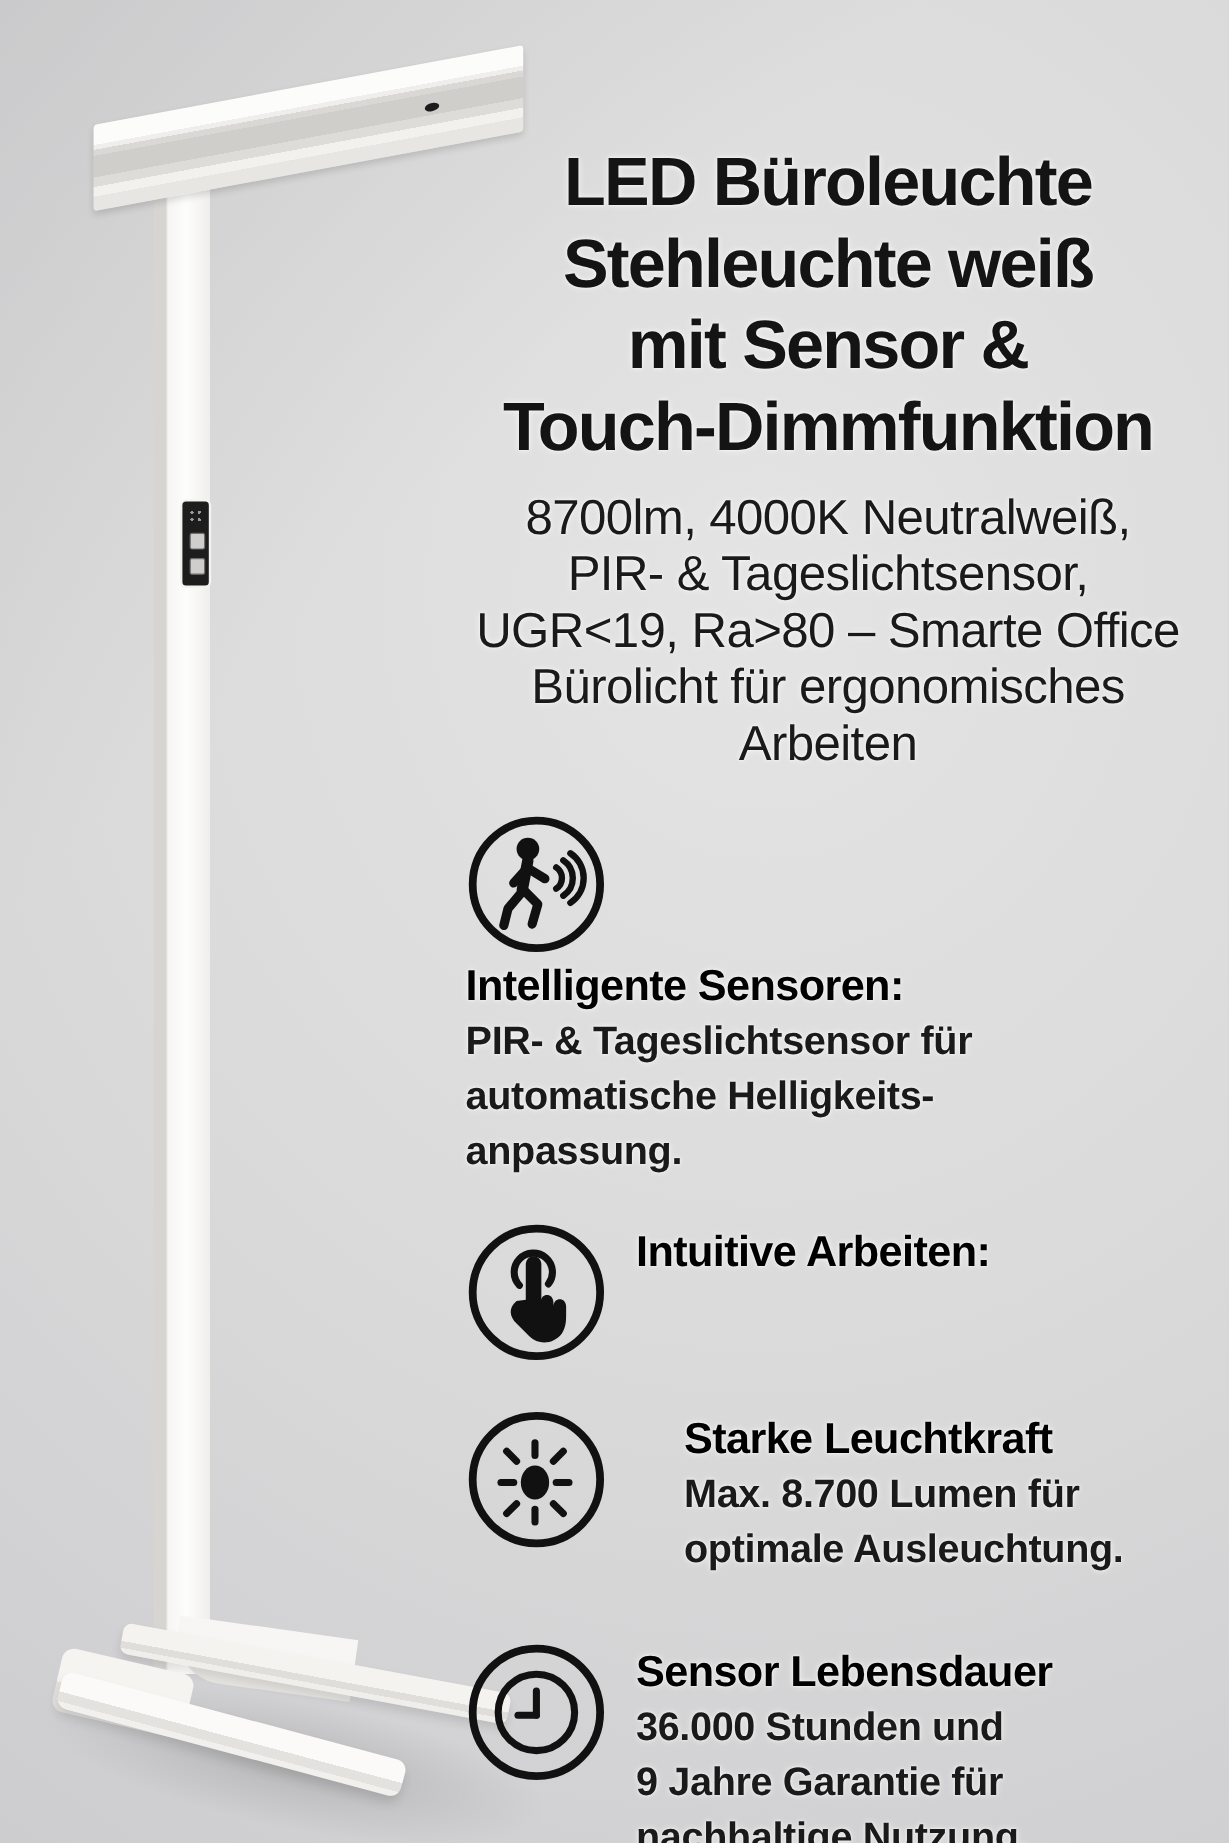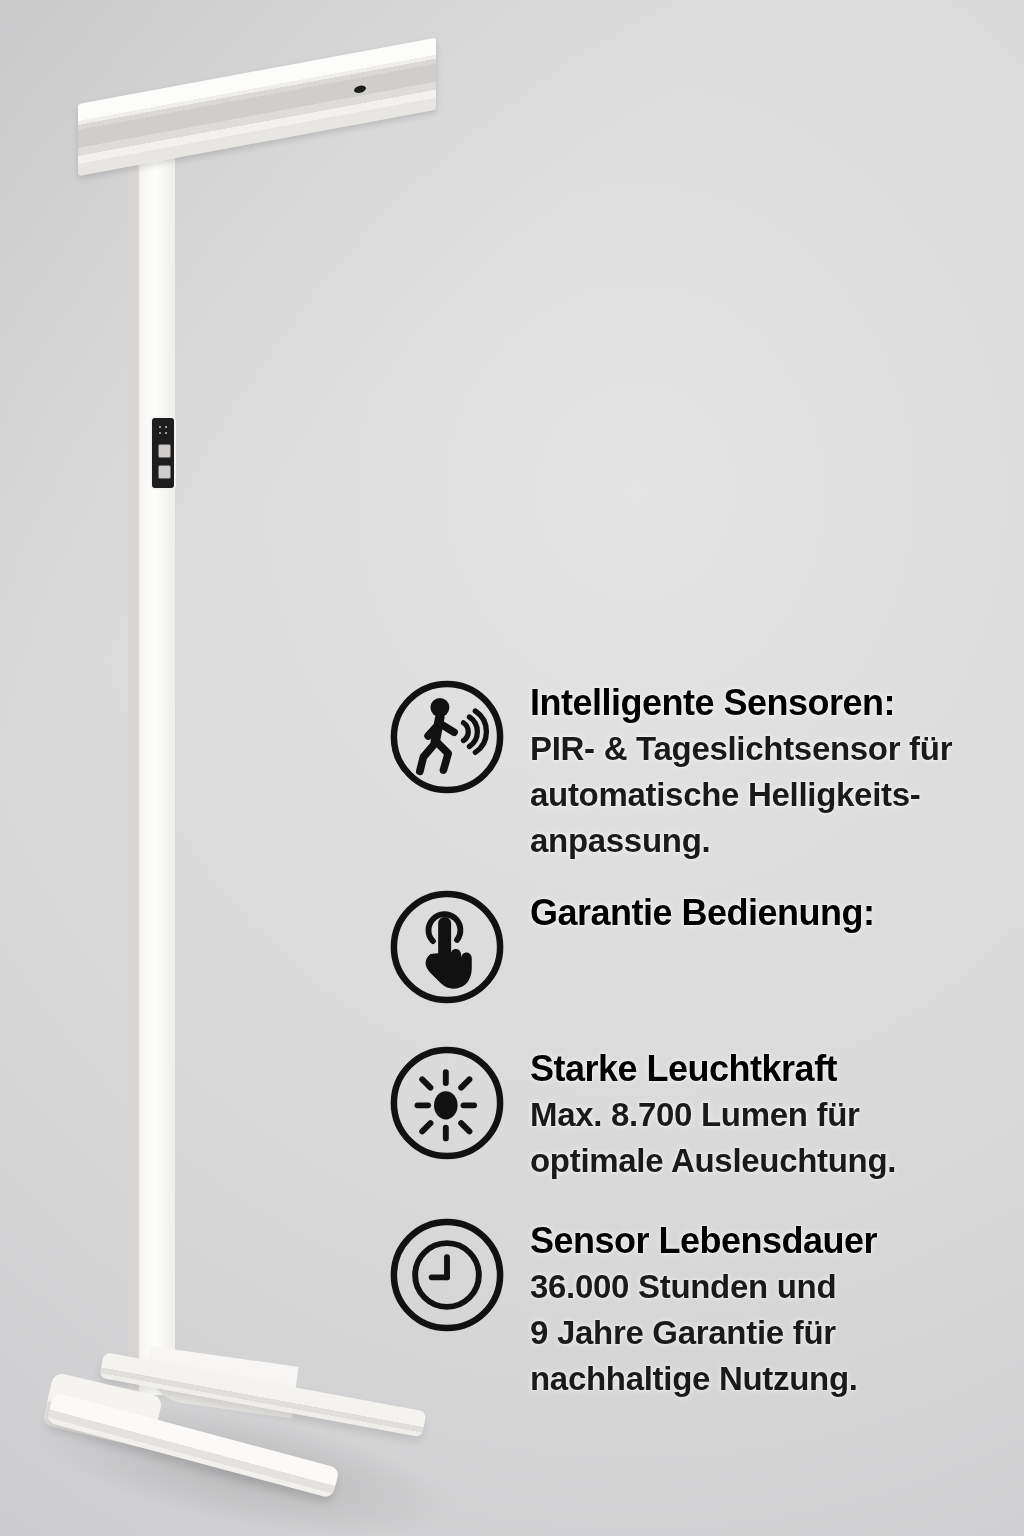--- a/index.html
+++ b/index.html
@@ -85,23 +85,23 @@
     text-align:center;white-space:pre-line;margin:0;
     text-shadow:0 0 2px rgba(255,255,255,.9),0 0 6px rgba(255,255,255,.7);
   }
   .subtitle{
     font-size:41px;font-weight:400;line-height:47px;letter-spacing:-0.5px;
     text-align:center;white-space:pre-line;margin:18px 0 0 0;color:#1a1a1a;
     text-shadow:0 0 2px rgba(255,255,255,.9),0 0 6px rgba(255,255,255,.7);
   }
   .features{position:absolute;left:388px;top:678px;width:630px;}
   .feature{display:flex;align-items:flex-start;}
-  .feature.f1{margin-bottom:24px;}
+  .feature.f1{margin-bottom:36px;flex-direction:column;}
   .feature.f2{margin-bottom:38px;}
-  .feature.f3{margin-bottom:32px;}
+  .feature.f3{margin-bottom:54px;gap:40px;}
   .feature-icon{flex:0 0 118px;width:118px;height:118px;margin-right:24px;}
   .feature-icon svg{width:118px;height:118px;display:block;}
   .feature-text{flex:1;padding-top:2px;}
   .feature-heading{
     font-size:36px;font-weight:700;line-height:46px;letter-spacing:-0.5px;margin:0;
     text-shadow:0 0 2px rgba(255,255,255,.9),0 0 6px rgba(255,255,255,.7);
   }
   .feature-body{
     font-size:33px;font-weight:700;line-height:46px;letter-spacing:-0.3px;margin:0;
     white-space:pre-line;color:#1a1a1a;
@@ -123,20 +123,31 @@
     <div class="lamp-head">
       <div class="sensor-dot"></div>
     </div>
     <div class="control-panel">
       <div class="panel-dots"></div>
       <div class="panel-btn b1"></div>
       <div class="panel-btn b2"></div>
     </div>
   </div>
 
+  <div class="content">
+    <h1 class="title">LED Büroleuchte
+Stehleuchte weiß
+mit Sensor &amp;
+Touch-Dimmfunktion</h1>
+    <p class="subtitle">8700lm, 4000K Neutralweiß,
+PIR- &amp; Tageslichtsensor,
+UGR&lt;19, Ra&gt;80 – Smarte Office
+Bürolicht für ergonomisches
+Arbeiten</p>
+  </div>
 
   <div class="features">
 
     <div class="feature f1">
       <div class="feature-icon">
         <svg viewBox="0 0 100 100" fill="none" stroke="#111" stroke-linecap="round" stroke-linejoin="round">
           <circle cx="50" cy="50" r="45" stroke-width="5.5"></circle>
           <circle cx="44" cy="25" r="8" fill="#111" stroke="none"></circle>
           <path d="M44,33 L40,54" stroke-width="8"></path>
           <path d="M43,39 L34,49" stroke-width="6.5"></path>
@@ -159,21 +170,21 @@
     <div class="feature f2">
       <div class="feature-icon">
         <svg viewBox="0 0 100 100" fill="none" stroke="#111" stroke-linecap="round" stroke-linejoin="round">
           <circle cx="50" cy="50" r="45" stroke-width="5.5"></circle>
           <path d="M38,45 a13.5,13.5 0 1 1 20.5,-1" stroke-width="5"></path>
           <path d="M36,56 c-6,5 -5,11 0,16 l9,9 c7,7 18,5 23,-2 c3,-5 3,-9 3,-14 v-5 c0,-7 -9,-7 -9,0 v-3 c0,-7 -9,-7 -9,0 v-2 c0,-7 -9,-7 -9,0 z" fill="#111" stroke="none"></path>
           <path d="M48,30 L48,58" stroke-width="11"></path>
         </svg>
       </div>
       <div class="feature-text">
-        <h2 class="feature-heading">Garantie Bedienung:</h2>
+        <h2 class="feature-heading">Intuitive Arbeiten:</h2>
       </div>
     </div>
 
     <div class="feature f3">
       <div class="feature-icon">
         <svg viewBox="0 0 100 100" fill="none" stroke="#111" stroke-linecap="round" stroke-linejoin="round">
           <circle cx="50" cy="50" r="45" stroke-width="5.5"></circle>
           <ellipse cx="49" cy="52" rx="10" ry="12" fill="#111" stroke="none"></ellipse>
           <path d="M49,24 v9" stroke-width="5"></path>
           <path d="M49,71 v9" stroke-width="5"></path>

